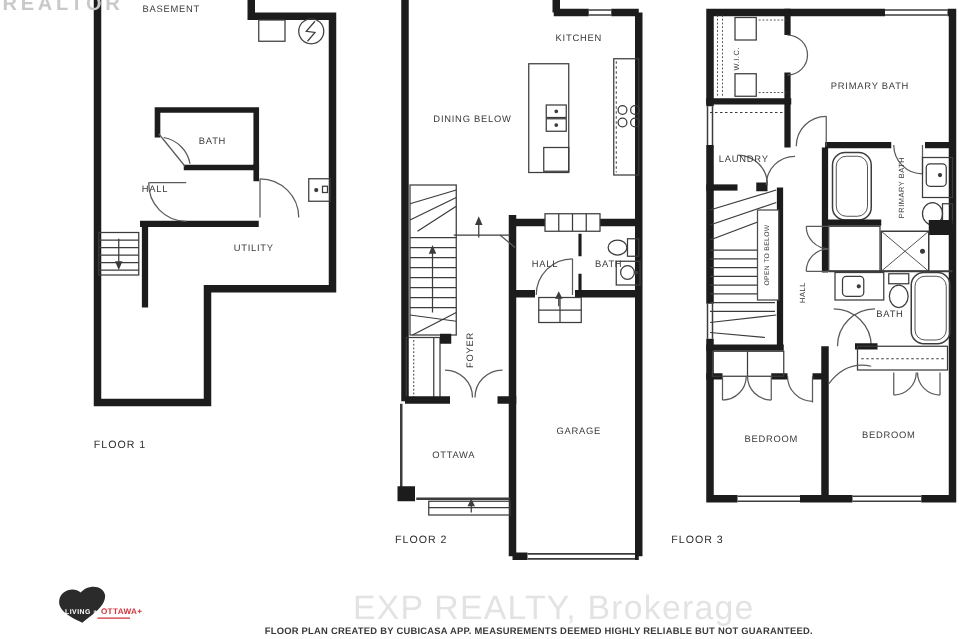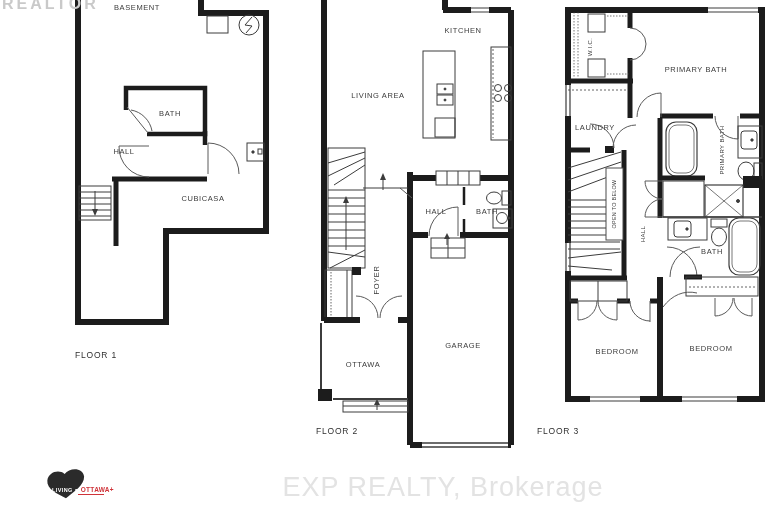--- a/index.html
+++ b/index.html
@@ -322,44 +322,45 @@
       <path d="M663,307 C672,295 684,290 697,293"></path>
     </g>
   </g>
 </svg>
 
 <div id="watermark">REALTOR</div>
 
 <div class="lbl" style="left:137px;top:7px">BASEMENT</div>
 <div class="lbl" style="left:170px;top:113px">BATH</div>
 <div class="lbl" style="left:124px;top:151px">HALL</div>
-<div class="lbl" style="left:203px;top:198px">CUBICASA</div>
+<div class="lbl" style="left:203px;top:198px">UTILITY</div>
 <div class="floor-title" style="left:96px;top:355px">FLOOR 1</div>
 
 <div class="lbl" style="left:463px;top:30px">KITCHEN</div>
-<div class="lbl" style="left:378px;top:95px">LIVING AREA</div>
+<div class="lbl" style="left:378px;top:95px">DINING BELOW</div>
 <div class="lbl" style="left:436px;top:211px">HALL</div>
 <div class="lbl" style="left:487px;top:211px">BATH</div>
 <div class="lbl v" style="left:376px;top:280px">FOYER</div>
 <div class="lbl" style="left:363px;top:364px">OTTAWA</div>
 <div class="lbl" style="left:463px;top:345px">GARAGE</div>
 <div class="floor-title" style="left:337px;top:431px">FLOOR 2</div>
 
 <div class="lbl v sm" style="left:590px;top:47px">W.I.C.</div>
 <div class="lbl" style="left:696px;top:69px">PRIMARY BATH</div>
 <div class="lbl" style="left:595px;top:127px">LAUNDRY</div>
 <div class="lbl v xs" style="left:614px;top:204px">OPEN TO BELOW</div>
 <div class="lbl v sm" style="left:643px;top:234px">HALL</div>
 <div class="lbl v sm" style="left:722px;top:150px">PRIMARY BATH</div>
 <div class="lbl" style="left:712px;top:251px">BATH</div>
 <div class="lbl" style="left:617px;top:351px">BEDROOM</div>
 <div class="lbl" style="left:711px;top:348px">BEDROOM</div>
 <div class="floor-title" style="left:558px;top:431px">FLOOR 3</div>
 
 <div id="brokerage">EXP REALTY, Brokerage</div>
+<div id="disclaimer">FLOOR PLAN CREATED BY CUBICASA APP. MEASUREMENTS DEEMED HIGHLY RELIABLE BUT NOT GUARANTEED.</div>
 
 <div id="logo">
   <svg width="120" height="40" viewBox="0 0 120 40">
     <path d="M22,8 C17,2 6,4 4,12 C2,20 12,27 20,32 C28,27 40,22 41,13 C41,4 28,2 22,8 Z" fill="#2b2b2b" stroke="none" transform="rotate(-8 22 18)"></path>
   </svg>
   <div class="txtrow">
     <span class="living">LIVING</span>
     <span class="in">IN</span>
     <span class="ottawa">OTTAWA+</span>
   </div>

